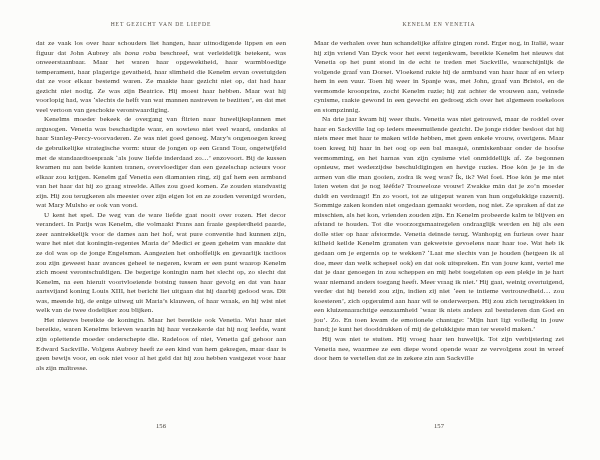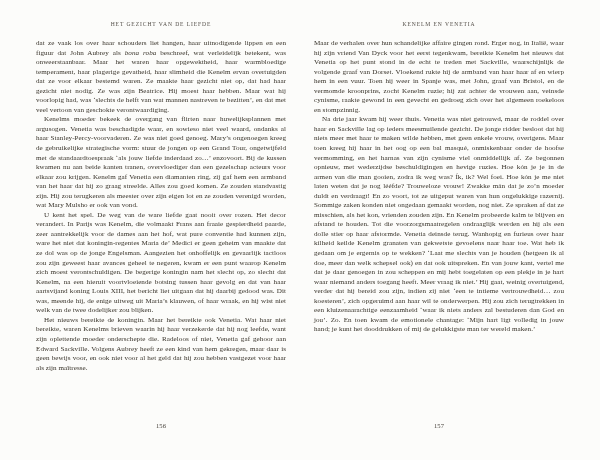--- a/index.html
+++ b/index.html
@@ -80,17 +80,18 @@
         <p>Het nieuws bereikte de koningin. Maar het bereikte ook Venetia. Wat haar niet bereikte, waren Kenelms brieven waarin hij haar verzekerde dat hij nog leefde, want zijn oplettende moeder onderschepte die. Radeloos of niet, Venetia gaf gehoor aan Edward Sackville. Volgens Aubrey heeft ze een kind van hem gekregen, maar daar is geen bewijs voor, en ook niet voor al het geld dat hij zou hebben vastgezet voor haar als zijn maîtresse.</p>
       </div>
     <div class="folio">156</div>
   </div>
 
   <div class="page page-right">
     <div class="running-head">KENELM EN VENETIA</div>
     <div class="body-text">
         <p class="no-indent">Maar de verhalen over hun schandelijke affaire gingen rond. Erger nog, in Italië, waar hij zijn vriend Van Dyck voor het eerst tegenkwam, bereikte Kenelm het nieuws dat Venetia op het punt stond in de echt te treden met Sackville, waarschijnlijk de volgende graaf van Dorset. Vloekend rukte hij de armband van haar haar af en wierp hem in een vuur. Toen hij weer in Spanje was, met John, graaf van Bristol, en de vermomde kroonprins, zocht Kenelm ruzie; hij zat achter de vrouwen aan, veinsde cynisme, raakte gewond in een gevecht en gedroeg zich over het algemeen roekeloos en stompzinnig.</p>
         <p>Na drie jaar kwam hij weer thuis. Venetia was niet getrouwd, maar de roddel over haar en Sackville lag op ieders meesmuilende gezicht. De jonge ridder besloot dat hij niets meer met haar te maken wilde hebben, met geen enkele vrouw, overigens. Maar toen kreeg hij haar in het oog op een bal masqué, onmiskenbaar onder de hoofse vermomming, en het harnas van zijn cynisme viel onmiddellijk af. Ze begonnen opnieuw, met wederzijdse beschuldigingen en hevige ruzies. Hoe kón je je in de armen van die man gooien, zodra ik weg was? Ík, ik? Wel foei. Hoe kón je me niet laten weten dat je nog lééfde? Trouweloze vrouw! Zwakke mán dat je zo’n moeder duldt en verdraagt! En zo voort, tot ze uitgeput waren van hun ongelukkige razernij. Sommige zaken konden niet ongedaan gemaakt worden, nog niet. Ze spraken af dat ze misschien, als het kon, vrienden zouden zijn. En Kenelm probeerde kalm te blijven en afstand te houden. Tot die voorzorgsmaatregelen ondraaglijk werden en hij als een dolle stier op haar afstormde. Venetia deinsde terug. Wanhopig en furieus over haar kilheid keilde Kenelm granaten van gekwetste gevoelens naar haar toe. Wat heb ik gedaan om je ergernis op te wekken? ‘Laat me slechts van je houden (hetgeen ik al doe, meer dan welk schepsel ook) en dat ook uitspreken. En van jouw kant, vertel me dat je daar genoegen in zou scheppen en mij hebt toegelaten op een plekje in je hart waar niemand anders toegang heeft. Meer vraag ik niet.’ Hij gaat, weinig overtuigend, verder dat hij bereid zou zijn, indien zij niet ‘een te intieme vertrouwdheid… zou koesteren’, zich opgeruimd aan haar wil te onderwerpen. Hij zou zich terugtrekken in een kluizenaarachtige eenzaamheid ‘waar ik niets anders zal bestuderen dan God en jou’. Zo. En toen kwam de emotionele chantage: ‘Mijn hart ligt volledig in jouw hand; je kunt het dooddrukken of mij de gelukkigste man ter wereld maken.’</p>
+        <p>Hij was niet te stuiten. Hij vroeg haar ten huwelijk. Tot zijn verbijstering zei Venetia nee, waarmee ze een diepe wond opende waar ze vervolgens zout in wreef door hem te vertellen dat ze in zekere zin aan Sackville</p>
       </div>
     <div class="folio">157</div>
   </div>
 
 </div>
 
 </body></html>

